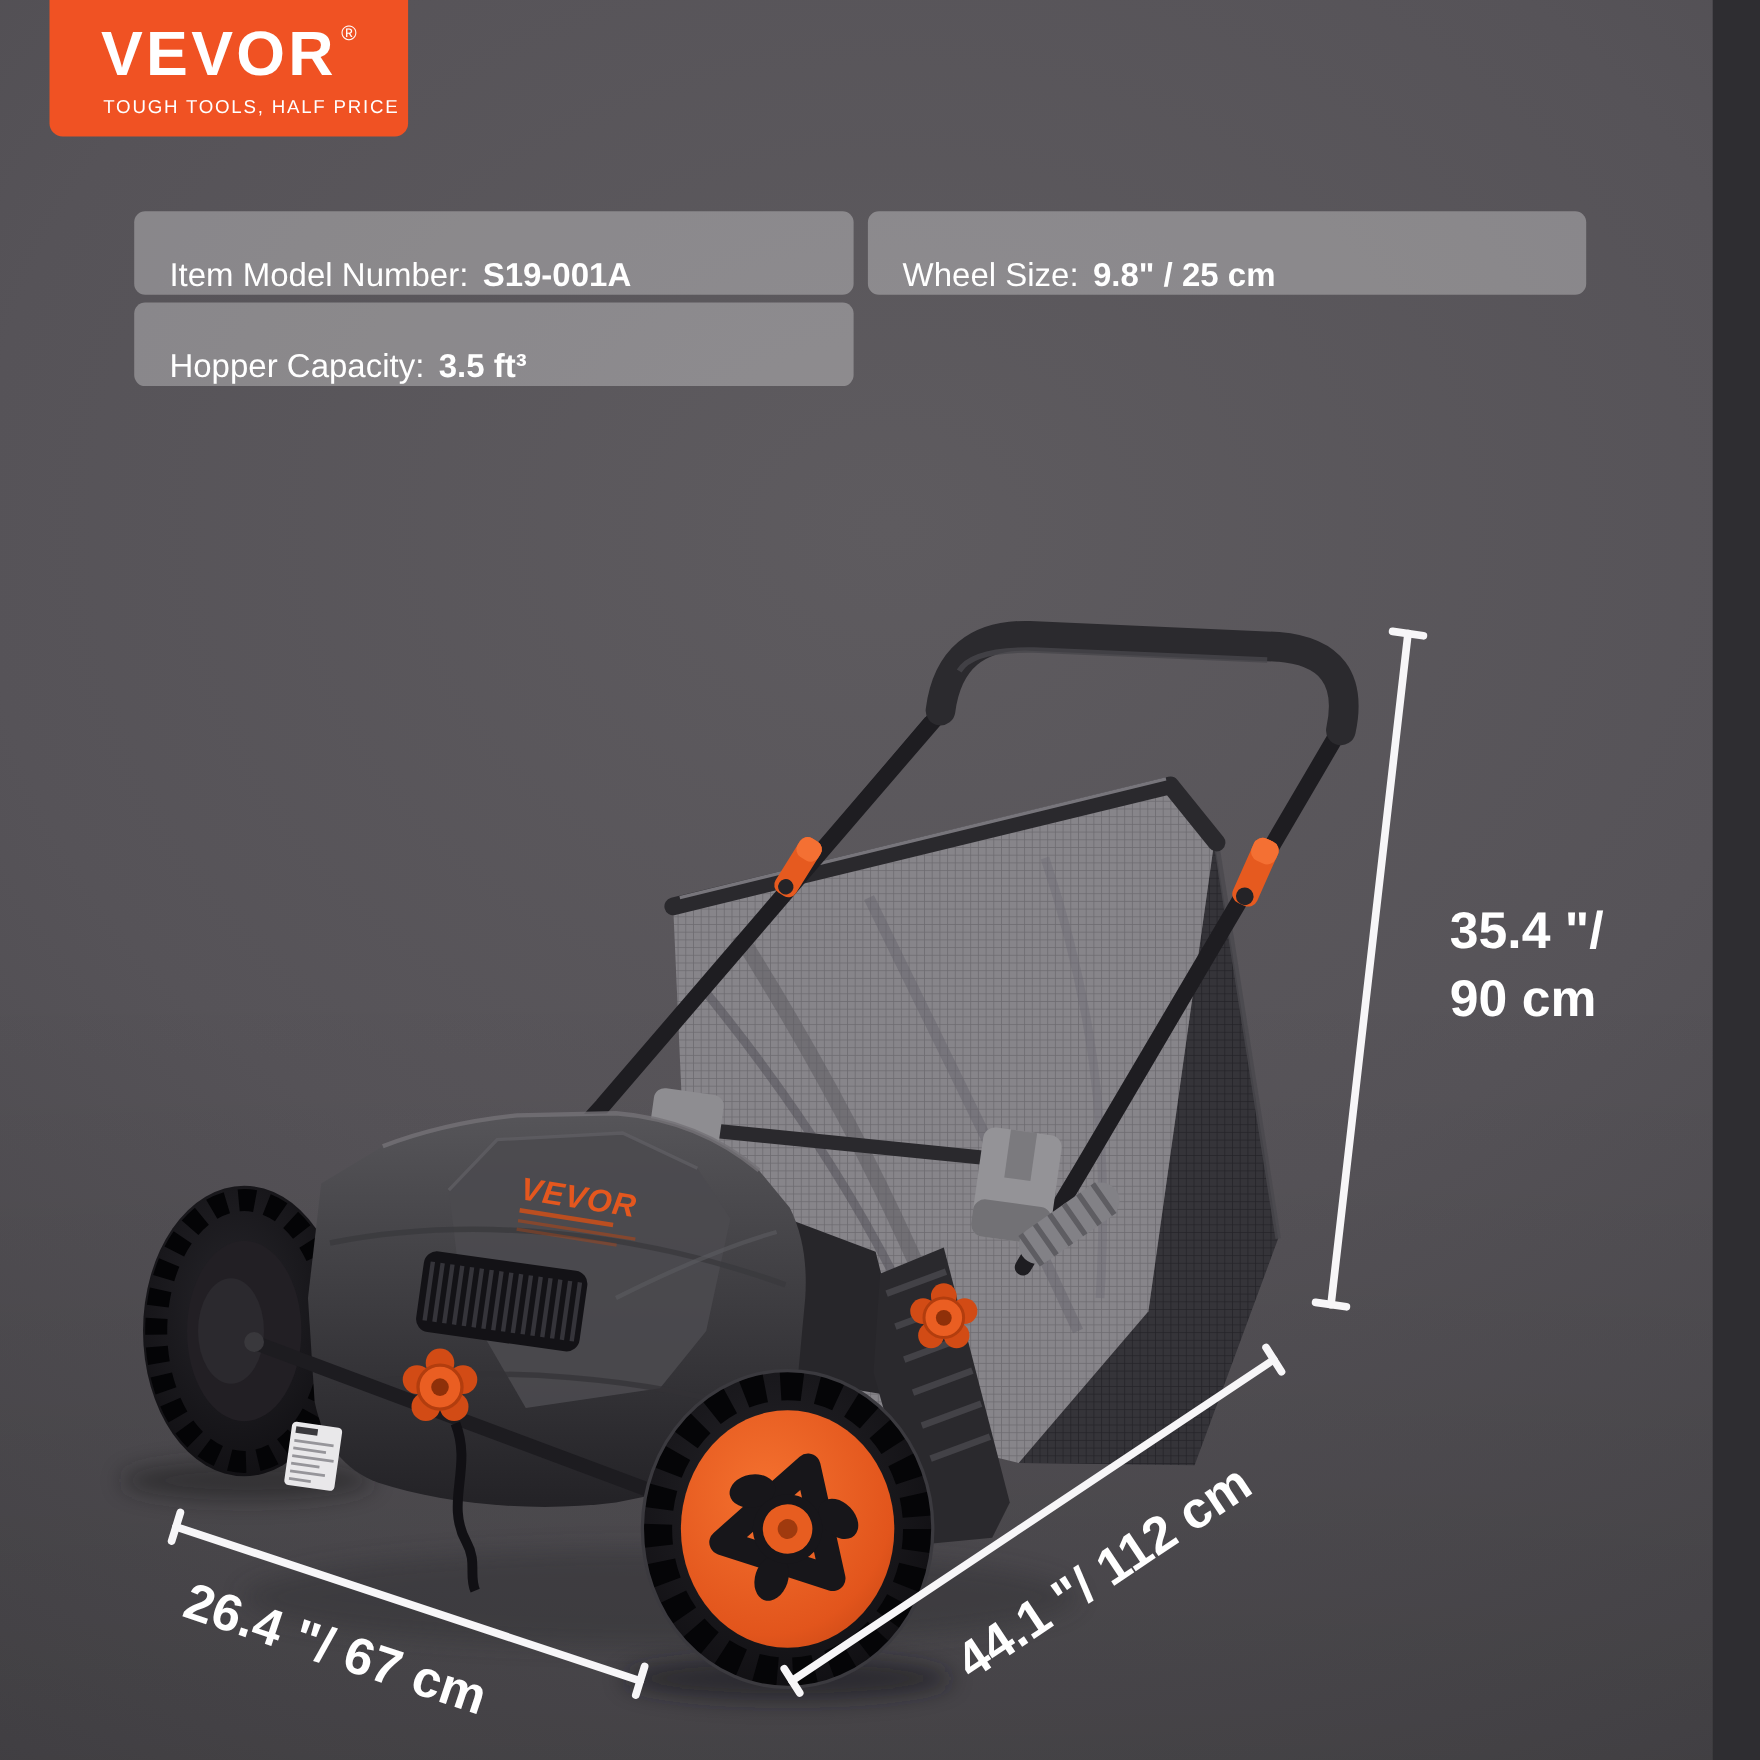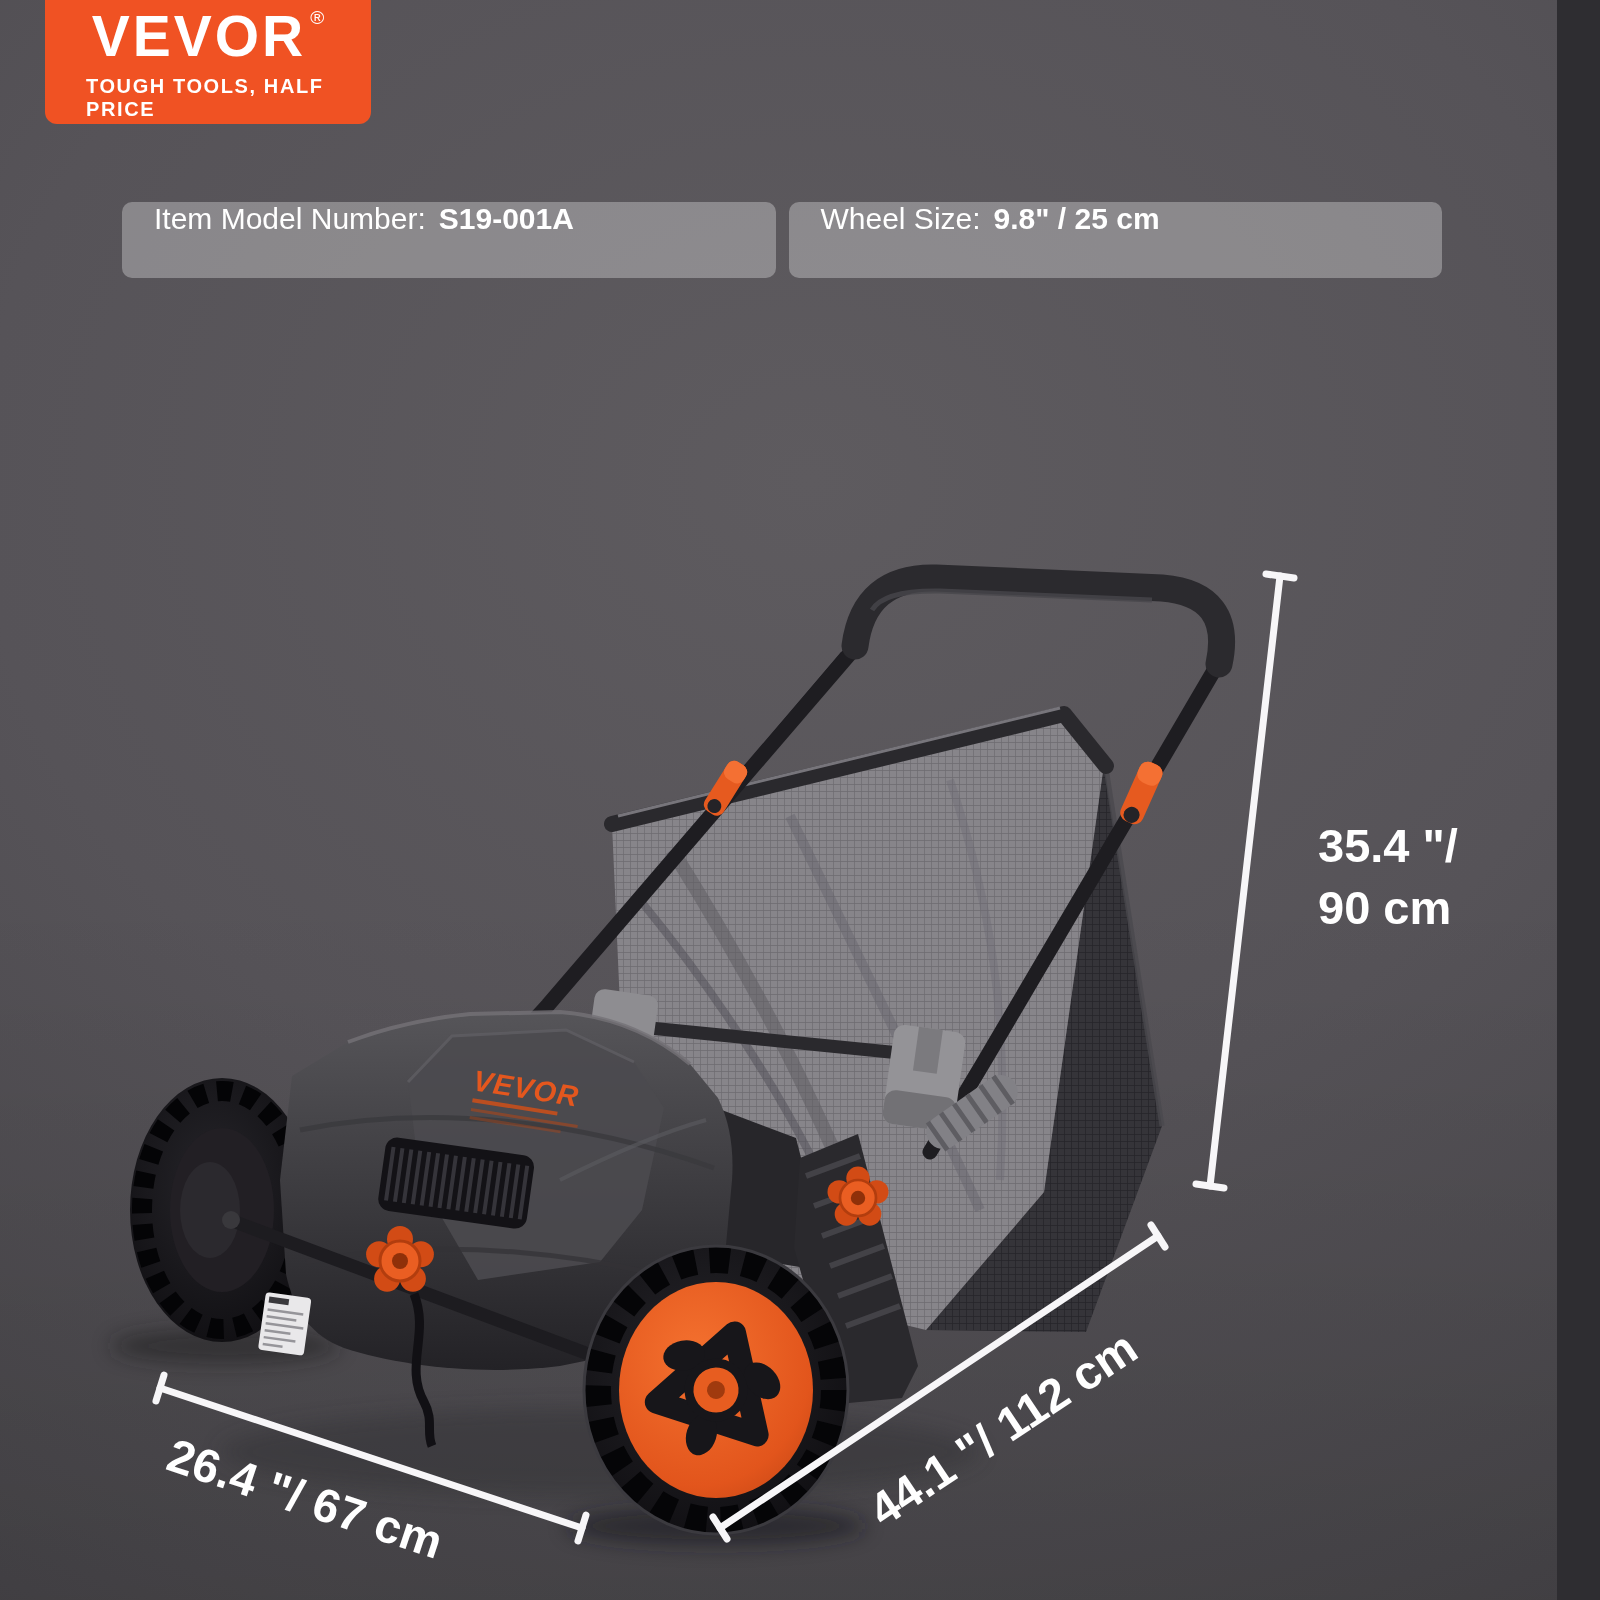--- a/index.html
+++ b/index.html
@@ -13,30 +13,30 @@
   
   .brand-badge {
     position:absolute; left:45px; top:0; width:326px; height:124px;
     background:#f05223; border-radius:0 0 12px 12px; color:#fff;
     display:flex; flex-direction:column; align-items:center; justify-content:center;
     box-sizing:border-box; padding-top:4px;
   }
   .brand-name-row { display:flex; align-items:flex-start; line-height:1; }
   .brand-name { font-size:57px; font-weight:900; letter-spacing:3px; }
   .brand-reg { font-size:19px; font-weight:400; margin-left:4px; margin-top:0px; }
-  .brand-tagline { font-size:20px; font-weight:700; letter-spacing:1.6px; margin-top:10px;margin-left:41px; }
+  .brand-tagline { font-size:17px; font-weight:400; letter-spacing:1.6px; margin-top:10px;margin-left:41px; }
   
   .spec-grid {
     position:absolute; left:122px; top:192px; width:1320px;
     display:grid; grid-template-columns:1fr 1fr; column-gap:13px; row-gap:7px;
   }
   .spec-row {
     background:rgba(255,255,255,0.30); border-radius:10px; height:76px;
-    display:flex; align-items:flex-start; padding:0 12px 0 32px;
-    color:#fff; font-size:30px; white-space:nowrap;margin-top:10px;
+    display:flex; align-items:flex-end; padding:0 12px 0 32px;
+    color:#fff; font-size:30px; white-space:nowrap;
   }
   .spec-row.full { grid-column:1 / -1; }
   .spec-label { font-weight:400; }
   .spec-value { font-weight:700; margin-left:13px; }
   
   .product-svg { position:absolute; left:0; top:0; width:1600px; height:1600px; }
   .dim-text { fill:#ffffff; font-weight:bold; font-size:47px; font-family:"Liberation Sans", sans-serif; }
 </style>
 </head>
 <body>
@@ -52,20 +52,24 @@
   </div>
 
   <div class="spec-grid">
     <div class="spec-row">
       <span class="spec-label">Item Model Number:</span>
       <span class="spec-value">S19-001A</span>
     </div>
     <div class="spec-row">
       <span class="spec-label">Wheel Size:</span>
       <span class="spec-value">9.8" / 25 cm</span>
+    </div>
+    <div class="spec-row">
+      <span class="spec-label">Hopper Capacity:</span>
+      <span class="spec-value">3.5 ft³</span>
     </div>
   </div>
 
   <svg class="product-svg" viewBox="0 0 1600 1600">
     <defs>
       <linearGradient id="bodyGrad" x1="0" y1="0" x2="0" y2="1">
         <stop offset="0" stop-color="#565559"></stop>
         <stop offset="0.45" stop-color="#3f3e42"></stop>
         <stop offset="1" stop-color="#232226"></stop>
       </linearGradient>

